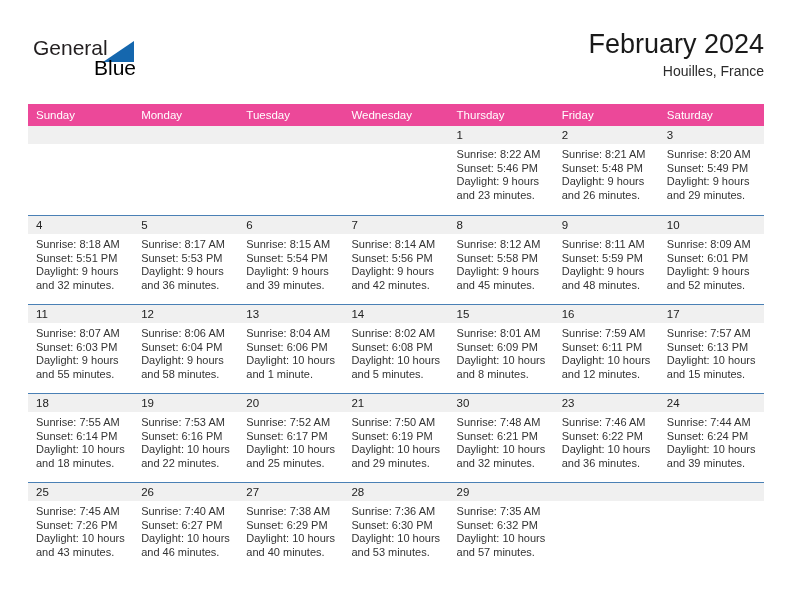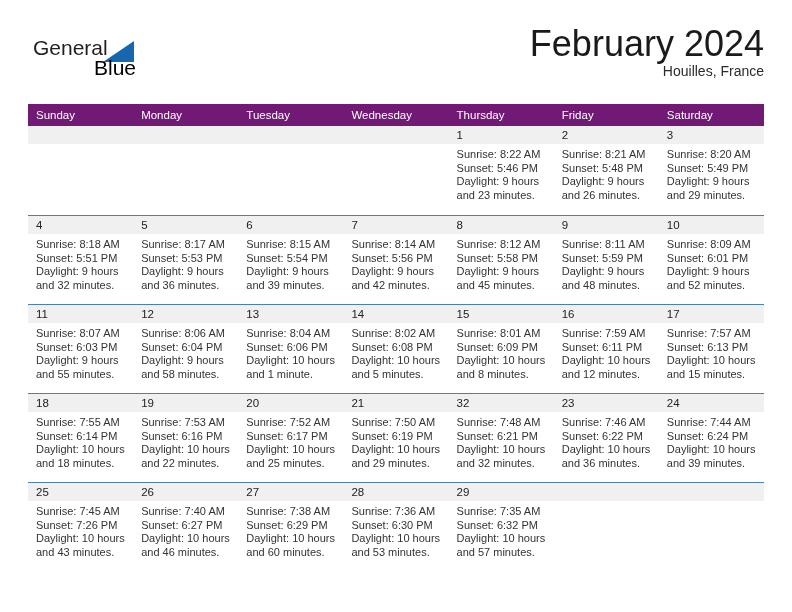--- a/index.html
+++ b/index.html
@@ -65,21 +65,21 @@
     border-bottom: 21px solid #1567ae;
   }
 
   .title-block {
     position: absolute;
     right: 0;
     top: 0;
     text-align: right;
   }
   .cal-title {
-    font-size: 36px;
+    font-size: 27px;
     font-weight: normal;
     color: #1a1a1a;
     line-height: 32px;
     white-space: nowrap;
   }
   .cal-subtitle {
     font-size: 14px;
     color: #2b2b2b;
     line-height: 20px;
     margin-top: 1px;
@@ -89,21 +89,21 @@
   
   .calendar {
     position: absolute;
     left: 28px;
     top: 104px;
     width: 736px;
   }
 
   .weekdays {
     display: flex;
-    background: #701a75;
+    background: #ec4899;
     height: 22px;
     align-items: flex-end;
   }
   .weekday {
     flex: 1 1 0;
     color: #ffffff;
     font-size: 11.5px;
     line-height: 22px;
     padding-left: 8px;
     box-sizing: border-box;
@@ -386,21 +386,21 @@
           <div class="day">
             <div class="day-number-band">21</div>
             <div class="day-info">
               <div>Sunrise: 7:50 AM</div>
               <div>Sunset: 6:19 PM</div>
               <div>Daylight: 10 hours</div>
               <div>and 29 minutes.</div>
             </div>
           </div>
           <div class="day">
-            <div class="day-number-band">32</div>
+            <div class="day-number-band">30</div>
             <div class="day-info">
               <div>Sunrise: 7:48 AM</div>
               <div>Sunset: 6:21 PM</div>
               <div>Daylight: 10 hours</div>
               <div>and 32 minutes.</div>
             </div>
           </div>
           <div class="day">
             <div class="day-number-band">23</div>
             <div class="day-info">
@@ -438,21 +438,21 @@
               <div>Daylight: 10 hours</div>
               <div>and 46 minutes.</div>
             </div>
           </div>
           <div class="day">
             <div class="day-number-band">27</div>
             <div class="day-info">
               <div>Sunrise: 7:38 AM</div>
               <div>Sunset: 6:29 PM</div>
               <div>Daylight: 10 hours</div>
-              <div>and 60 minutes.</div>
+              <div>and 40 minutes.</div>
             </div>
           </div>
           <div class="day">
             <div class="day-number-band">28</div>
             <div class="day-info">
               <div>Sunrise: 7:36 AM</div>
               <div>Sunset: 6:30 PM</div>
               <div>Daylight: 10 hours</div>
               <div>and 53 minutes.</div>
             </div>

